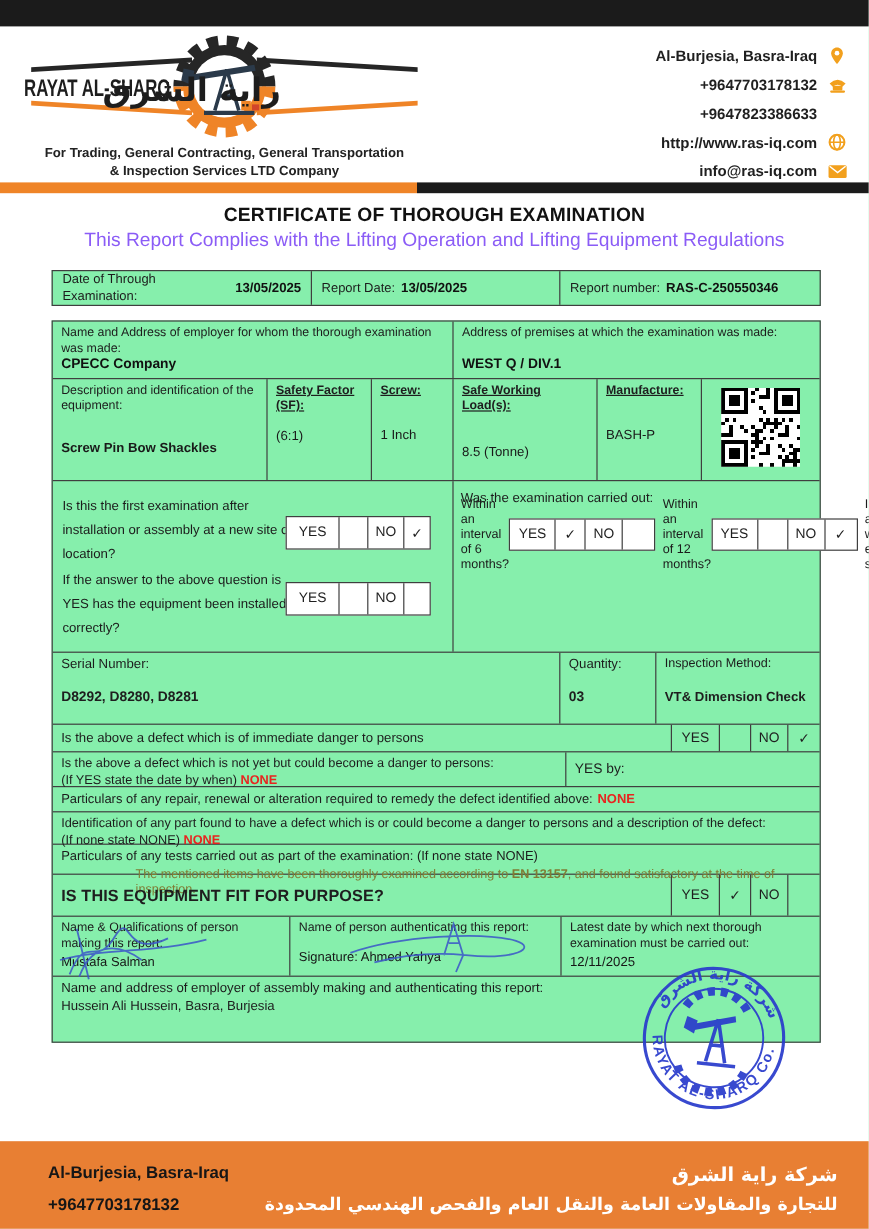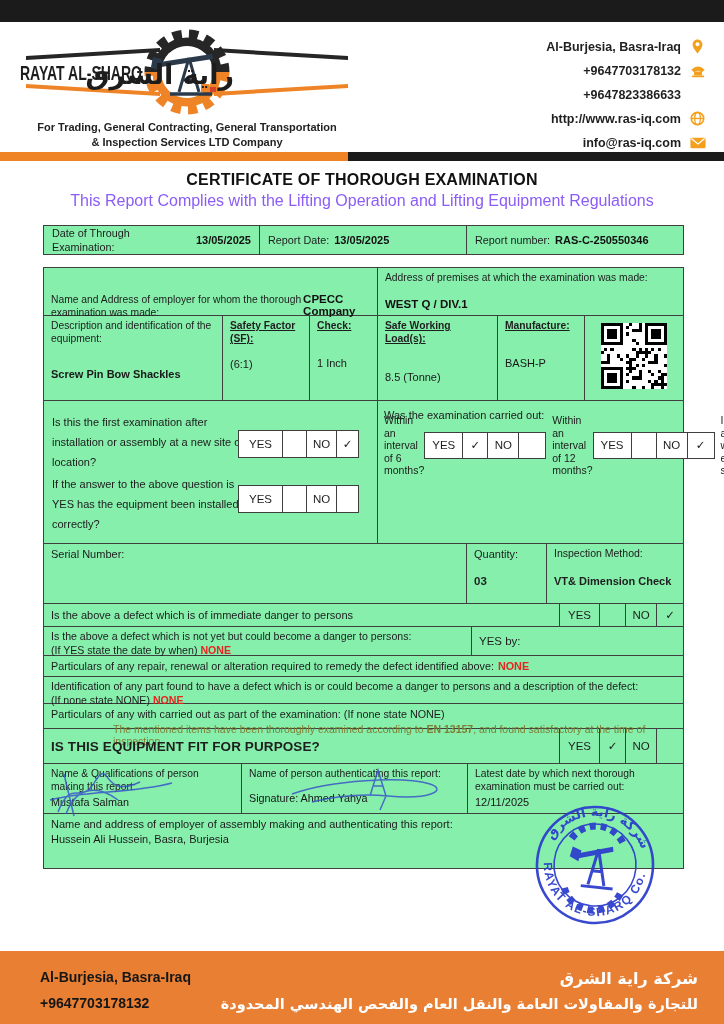--- a/index.html
+++ b/index.html
@@ -45,21 +45,21 @@
   .meta .val { font-size: 11px; }
 
   .main { margin-top: 12px; }
 
   
   .r1 { height: 47px; } .r2 { height: 85px; } .r3 { height: 143px; }
   .r4 { height: 60px; } .r5 { height: 23px; } .r6 { height: 29px; }
   .r7 { height: 21px; } .r8 { height: 27px; } .r9 { height: 25px; }
   .r10 { height: 35px; } .r11 { height: 50px; } .r12 { height: 55px; }
 
-  .c-emp { width: 333px; display:flex; flex-direction:row; justify-content:space-between; padding-bottom:5px;margin-top:22px; }
+  .c-emp { width: 333px; display:flex; flex-direction:column; justify-content:space-between; padding-bottom:5px; }
   .c-prem { flex: 1; display:flex; flex-direction:column; justify-content:space-between; padding-bottom:5px; }
 
   
   .c-desc { width: 178px; } .c-sf { width: 87px; } .c-size { width: 68px; }
   .c-swl { width: 120px; } .c-man { width: 87px; } .c-qr { flex: 1; display:flex; align-items:flex-start; justify-content:center; padding-top:7px; }
   .hlbl { font-size: 10.3px; font-weight: 700; text-decoration: underline; line-height: 1.3; }
   .eqval { font-size: 11px; color:#191919; margin-top: 22px; }
   .c-desc .eqval { font-weight: 600; }
 
   
@@ -244,21 +244,21 @@
   <div class="trow r2">
     <div class="tc c-desc">
       <div class="lbl">Description and identification of the equipment:</div>
       <div class="eqval">Screw Pin Bow Shackles</div>
     </div>
     <div class="tc c-sf">
       <div class="hlbl">Safety Factor (SF):</div>
       <div class="eqval" style="margin-top:12px">(6:1)</div>
     </div>
     <div class="tc c-size">
-      <div class="hlbl">Check:</div>
+      <div class="hlbl">Screw:</div>
       <div class="eqval" style="margin-top:25px">1 Inch</div>
     </div>
     <div class="tc c-swl">
       <div class="hlbl">Safe Working Load(s):</div>
       <div class="eqval" style="margin-top:25px">8.5 (Tonne)</div>
     </div>
     <div class="tc c-man">
       <div class="hlbl">Manufacture:</div>
       <div class="eqval" style="margin-top:25px">BASH-P</div>
     </div>
@@ -411,20 +411,21 @@
             <div class="rs4 chk">✓</div>
           </div>
         </div>
       </div>
     </div>
   </div>
 
   <div class="trow r4">
     <div class="tc c-ser">
       <div class="lbl" style="font-size:11px">Serial Number:</div>
+      <div class="serval">D8292, D8280, D8281</div>
     </div>
     <div class="tc c-qty">
       <div class="lbl" style="font-size:11px">Quantity:</div>
       <div class="serval">03</div>
     </div>
     <div class="tc c-insp">
       <div class="lbl" style="font-size:10.5px">Inspection Method:</div>
       <div class="serval" style="font-size:11px">VT&amp; Dimension Check</div>
     </div>
   </div>
@@ -464,21 +465,21 @@
       <div class="lbl" style="font-size:10.6px">Identification of any part found to have a defect which is or could become a danger to persons and a description of the defect:</div>
       <div class="lbl" style="font-size:10.6px">
         <span>(If none state NONE)</span>
         <span class="red">NONE</span>
       </div>
     </div>
   </div>
 
   <div class="trow r9">
     <div class="tc" style="flex:1">
-      <div class="lbl" style="font-size:10.8px">Particulars of any with carried out as part of the examination: (If none state NONE)</div>
+      <div class="lbl" style="font-size:10.8px">Particulars of any tests carried out as part of the examination: (If none state NONE)</div>
       <div class="note-olive"><span>The mentioned items have been thoroughly examined according to </span><b>EN 13157</b><span>, and found satisfactory at the time of inspection.</span></div>
     </div>
   </div>
 
   <div class="trow r10 flexrow">
     <div class="tc cell-grow" style="width:515px; flex:none">
       <span class="fitlbl">IS THIS EQUIPMENT FIT FOR PURPOSE?</span>
     </div>
     <div class="yn" style="width:40px">YES</div>
     <div class="yn chk" style="width:26px">✓</div>

